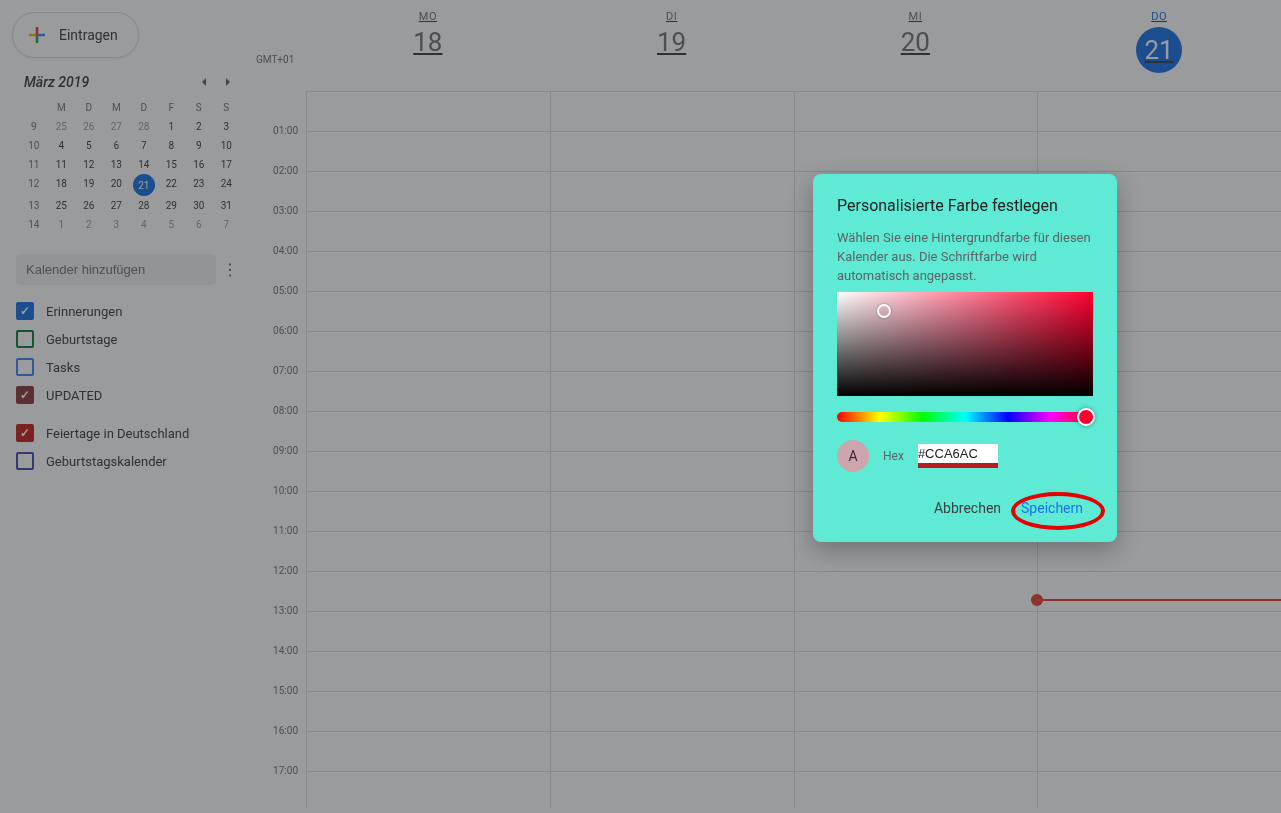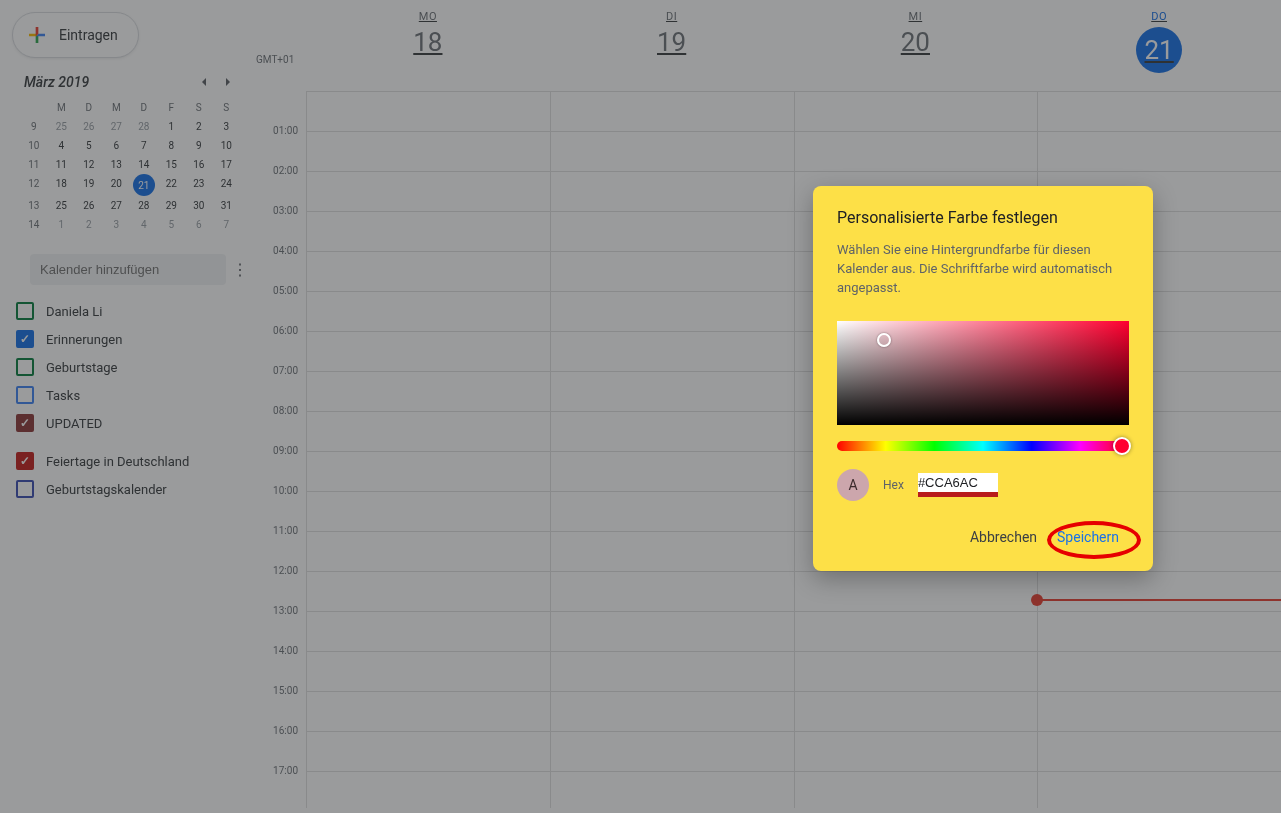--- a/index.html
+++ b/index.html
@@ -16,21 +16,21 @@
 .mini-head h3 { font-size: 14px; font-weight: 500; color: #3c4043; }
 .mini-nav { display: flex; gap: 8px; }
 .mini-nav .chev { cursor: pointer; color: #5f6368; width: 16px; height: 16px; }
 .mini-grid { display: grid; grid-template-columns: repeat(8, 1fr); font-size: 10px; text-align: center; }
 .mini-grid .wkno { color: #70757a; }
 .mini-grid div { padding: 4px 0; color: #3c4043; }
 .mini-grid .hdr { color: #70757a; font-size: 10px; }
 .mini-grid .today { background: #1a73e8; color: #fff; border-radius: 50%; width: 22px; height: 22px; margin: 0 auto; display: flex; align-items: center; justify-content: center; }
 .mini-grid .other { color: #9aa0a6; }
 
-.add-cal { display: flex; align-items: flex-end; margin: 12px 18px; }
+.add-cal { display: flex; align-items: flex-end; margin: 12px 4px; }
 .add-cal input { flex: 1; border: none; background: #f1f3f4; padding: 8px 10px; border-radius: 4px; font-size: 13px; color: #5f6368; outline: none; }
 .add-cal .more { color: #5f6368; cursor: pointer; padding: 6px; }
 
 .section { margin-top: 10px; }
 .section-head { display: flex; justify-content: space-between; align-items: center; font-size: 14px; color: #3c4043; cursor: pointer; padding: 4px 8px 4px 4px; }
 .section-head .chev { width: 18px; height: 18px; color: #5f6368; }
 .cal-list { margin-top: 6px; }
 .cal-item { display: flex; align-items: center; gap: 12px; padding: 5px 4px; font-size: 13px; color: #3c4043; }
 .cbx { width: 18px; height: 18px; border: 2px solid; border-radius: 2px; display: flex; align-items: center; justify-content: center; }
 .cbx.checked::after { content: "✓"; color: #fff; font-size: 12px; font-weight: bold; }
@@ -47,23 +47,23 @@
 .time-grid { display: flex; height: calc(100% - 96px); overflow: hidden; }
 .time-labels { width: 58px; }
 .time-labels div { height: 40px; font-size: 10px; color: #70757a; text-align: right; padding-right: 8px; position: relative; top: -6px; }
 .grid-lines { flex: 1; position: relative; }
 .hline { border-top: 1px solid #e0e0e0; height: 40px; display: flex; }
 .hline .cell { flex: 1; border-left: 1px solid #e0e0e0; }
 .now-line { position: absolute; left: 0; right: 0; top: 508px; height: 2px; background: #ea4335; }
 .now-dot { position: absolute; left: -6px; top: -5px; width: 12px; height: 12px; background: #ea4335; border-radius: 50%; }
 
 .overlay { position: absolute; inset: 0; background: rgba(32,33,36,0.45); }
-.dialog { position: absolute; left: 813px; top: 186px; width: 340px; background: #fde047; border-radius: 8px; box-shadow: 0 8px 24px rgba(0,0,0,0.28); padding: 22px 24px 18px 24px; z-index: 10; }
+.dialog { position: absolute; left: 813px; top: 174px; width: 304px; background: #5eead4; border-radius: 8px; box-shadow: 0 8px 24px rgba(0,0,0,0.28); padding: 22px 24px 18px 24px; z-index: 10; }
 .dialog h2 { font-size: 16px; font-weight: 400; color: #202124; margin-bottom: 14px; }
-.dialog p { font-size: 13px; color: #5f6368; line-height: 1.45; margin-bottom: 23px; }
+.dialog p { font-size: 13px; color: #5f6368; line-height: 1.45; margin-bottom: 6px; }
 .sat-box { width: 100%; height: 104px; position: relative; margin-bottom: 16px; background: linear-gradient(to top, #000, transparent), linear-gradient(to right, #fff, #ff0030); }
 .sat-cursor { position: absolute; width: 14px; height: 14px; border: 2px solid #fff; border-radius: 50%; left: 40px; top: 12px; box-shadow: 0 0 2px rgba(0,0,0,0.5); }
 .hue-bar { width: 100%; height: 10px; border-radius: 5px; background: linear-gradient(to right, #f00, #ff8000, #ff0, #80ff00, #0f0, #00ff80, #0ff, #0080ff, #00f, #8000ff, #f0f, #ff0080, #f00); position: relative; margin-bottom: 18px; }
 .hue-thumb { position: absolute; right: -2px; top: -4px; width: 18px; height: 18px; background: #ff0030; border: 2px solid #fff; border-radius: 50%; box-shadow: 0 0 4px rgba(0,0,0,0.4); }
 .preview-row { display: flex; align-items: center; gap: 14px; margin-bottom: 20px; }
 .preview-chip { width: 32px; height: 32px; border-radius: 50%; background: #cca6ac; display: flex; align-items: center; justify-content: center; font-size: 14px; color: #3c2a2d; }
 .hex-label { font-size: 12px; color: #5f6368; }
 .hex-input { border: none; border-bottom: 5px solid #b91c1c; font-size: 13px; color: #202124; padding: 2px 0; width: 80px; outline: none; }
 .dlg-actions { display: flex; justify-content: flex-end; align-items: center; }
 .dlg-actions button { border: none; background: none; font-size: 14px; padding: 8px 10px; cursor: pointer; font-family: inherit; }
@@ -159,24 +159,20 @@
     </div>
 
     <div class="add-cal">
       <input placeholder="Kalender hinzufügen" style="">
       <span class="more">⋮</span>
     </div>
 
     <div class="section">
       <div class="cal-list" id="mine-list">
           <div class="cal-item">
-       <span class="cbx " style="border-color:#0b8043;"></span>
-       <span>Daniela Li</span>
-     </div>
-          <div class="cal-item">
        <span class="cbx checked" style="border-color:#1a73e8;background:#1a73e8"></span>
        <span>Erinnerungen</span>
      </div>
           <div class="cal-item">
        <span class="cbx " style="border-color:#0b8043;"></span>
        <span>Geburtstage</span>
      </div>
           <div class="cal-item">
        <span class="cbx " style="border-color:#4285f4;"></span>
        <span>Tasks</span>

